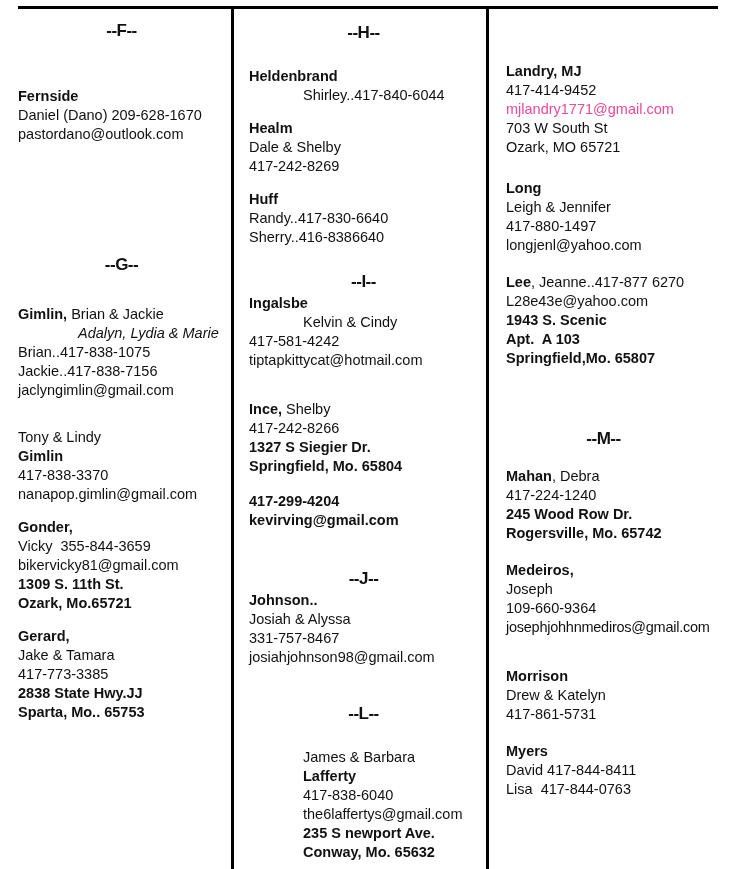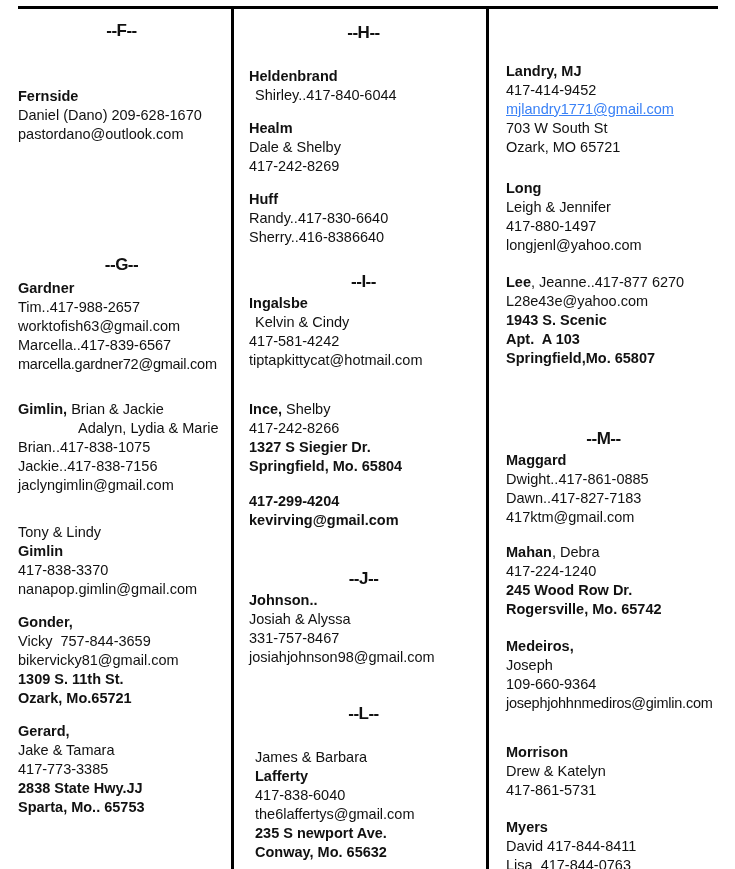--- a/index.html
+++ b/index.html
@@ -67,27 +67,26 @@
     letter-spacing: -0.5px;
     line-height: 1;
   }
   .entry { line-height: 1.3; }
   .line {
     font-size: 14.5px;
     line-height: 19px;
     white-space: pre;
   }
   .line.b { font-weight: bold; }
-  .line.indent1 { padding-left: 6px; }
-  .line.indent2 { padding-left: 60px; }
+  .line.indent1 { padding-left: 6px; margin-left: 48px; }
+  .line.indent2 { padding-left: 60px; font-style: italic; }
   .line.tight { letter-spacing: -0.25px; }
   .mixed .nb { font-weight: normal; }
   .link {
-    color: #3b82f6;
-    text-decoration: underline;
+    color: #ec4899;
   }
   .spacer { display: block; }
 </style>
 </head>
 <body>
 
 <div id="page">
 
   <div class="top-rule"></div>
   <div class="v-rule one"></div>
@@ -99,46 +98,39 @@
         <div class="letter">--F--</div>
         <div class="spacer" style="height: 48px;"></div>
         <div class="entry">
           <div class="line b">Fernside</div>
           <div class="line">Daniel (Dano) 209-628-1670</div>
           <div class="line">pastordano@outlook.com</div>
         </div>
         <div class="spacer" style="height: 112px;"></div>
         <div class="letter">--G--</div>
         <div class="spacer" style="height: 6px;"></div>
-        <div class="entry">
-          <div class="line b">Gardner</div>
-          <div class="line">Tim..417-988-2657</div>
-          <div class="line">worktofish63@gmail.com</div>
-          <div class="line">Marcella..417-839-6567</div>
-          <div class="line tight">marcella.gardner72@gmail.com</div>
-        </div>
         <div class="spacer" style="height: 26px;"></div>
         <div class="entry">
           <div class="line b mixed"><span>Gimlin,</span><span class="nb"> Brian &amp; Jackie</span></div>
           <div class="line indent2">Adalyn, Lydia &amp; Marie</div>
           <div class="line">Brian..417-838-1075</div>
           <div class="line">Jackie..417-838-7156</div>
           <div class="line">jaclyngimlin@gmail.com</div>
         </div>
         <div class="spacer" style="height: 28px;"></div>
         <div class="entry">
           <div class="line">Tony &amp; Lindy</div>
           <div class="line b">Gimlin</div>
           <div class="line">417-838-3370</div>
           <div class="line">nanapop.gimlin@gmail.com</div>
         </div>
         <div class="spacer" style="height: 14px;"></div>
         <div class="entry">
           <div class="line b">Gonder,</div>
-          <div class="line">Vicky  757-844-3659</div>
+          <div class="line">Vicky  355-844-3659</div>
           <div class="line">bikervicky81@gmail.com</div>
           <div class="line b">1309 S. 11th St.</div>
           <div class="line b">Ozark, Mo.65721</div>
         </div>
         <div class="spacer" style="height: 14px;"></div>
         <div class="entry">
           <div class="line b">Gerard,</div>
           <div class="line">Jake &amp; Tamara</div>
           <div class="line">417-773-3385</div>
           <div class="line b">2838 State Hwy.JJ</div>
@@ -227,39 +219,33 @@
         <div class="entry">
           <div class="line b mixed"><span>Lee</span><span class="nb">, Jeanne..417-877 6270</span></div>
           <div class="line">L28e43e@yahoo.com</div>
           <div class="line b">1943 S. Scenic</div>
           <div class="line b">Apt.  A 103</div>
           <div class="line b">Springfield,Mo. 65807</div>
         </div>
         <div class="spacer" style="height: 62px;"></div>
         <div class="letter">--M--</div>
         <div class="spacer" style="height: 4px;"></div>
-        <div class="entry">
-          <div class="line b">Maggard</div>
-          <div class="line">Dwight..417-861-0885</div>
-          <div class="line">Dawn..417-827-7183</div>
-          <div class="line">417ktm@gmail.com</div>
-        </div>
         <div class="spacer" style="height: 16px;"></div>
         <div class="entry">
           <div class="line b mixed"><span>Mahan</span><span class="nb">, Debra</span></div>
           <div class="line">417-224-1240</div>
           <div class="line b">245 Wood Row Dr.</div>
           <div class="line b">Rogersville, Mo. 65742</div>
         </div>
         <div class="spacer" style="height: 18px;"></div>
         <div class="entry">
           <div class="line b">Medeiros,</div>
           <div class="line">Joseph</div>
           <div class="line">109-660-9364</div>
-          <div class="line tight">josephjohhnmediros@gimlin.com</div>
+          <div class="line tight">josephjohhnmediros@gmail.com</div>
         </div>
         <div class="spacer" style="height: 30px;"></div>
         <div class="entry">
           <div class="line b">Morrison</div>
           <div class="line">Drew &amp; Katelyn</div>
           <div class="line">417-861-5731</div>
         </div>
         <div class="spacer" style="height: 18px;"></div>
         <div class="entry">
           <div class="line b">Myers</div>

